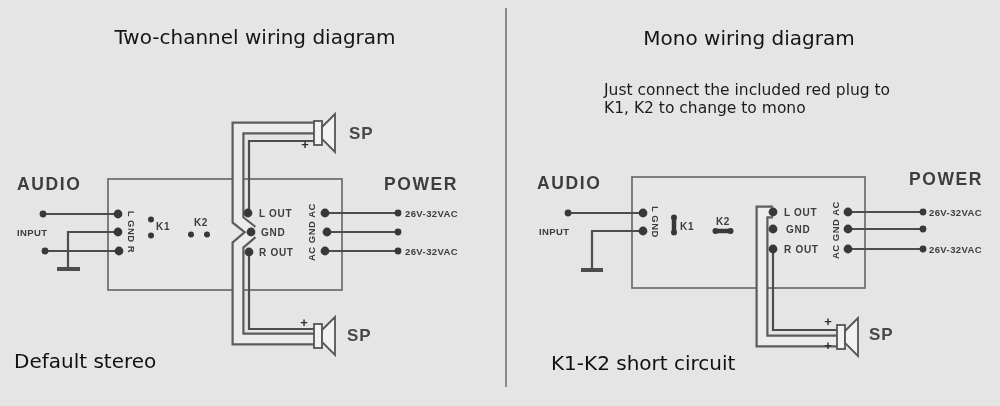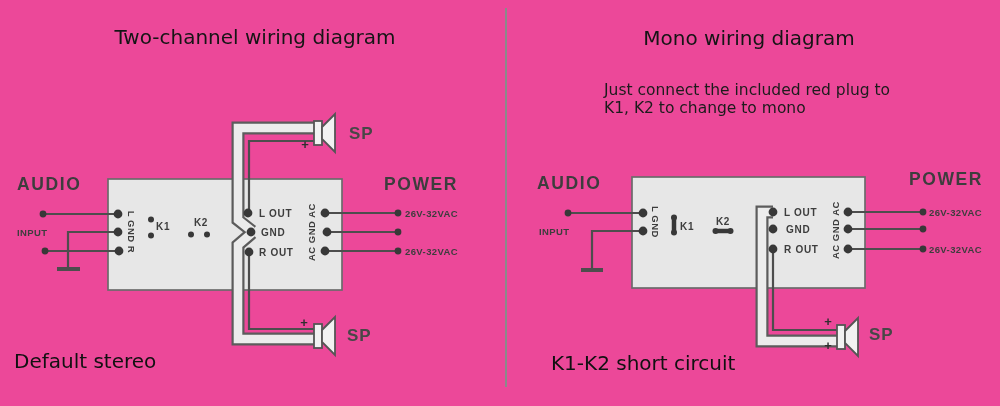--- a/index.html
+++ b/index.html
@@ -1,16 +1,16 @@
 <!DOCTYPE html>
 <html><head>
 <meta charset="utf-8">
 <style>
   html,body{margin:0;padding:0;background:#fff;}
-  #stage{position:relative;width:1000px;height:406px;background:#ec4899;overflow:hidden;}
+  #stage{position:relative;width:1000px;height:406px;background:#e5e5e5;overflow:hidden;}
   svg{display:block;}
   
   .t-title   {font:20px "DejaVu Sans", sans-serif; fill:#151515;}
   .t-caption {font:20px "DejaVu Sans", sans-serif; fill:#111111;}
   .t-note    {font:15.5px "DejaVu Sans", sans-serif; fill:#1c1c1c;}
   .lbl-lg    {font:bold 17.5px "Liberation Sans", sans-serif; fill:#3d3d3d; letter-spacing:1.6px;}
   .lbl-md    {font:bold 10px "Liberation Sans", sans-serif; fill:#3d3d3d; letter-spacing:0.7px;}
   .lbl-sm    {font:bold 9.5px "Liberation Sans", sans-serif; fill:#3d3d3d; letter-spacing:0.4px;}
   .lbl-pads  {font:bold 9.5px "Liberation Sans", sans-serif; fill:#3d3d3d; letter-spacing:0.5px;}
   .lbl-sp    {font:bold 17px "Liberation Sans", sans-serif; fill:#474747; letter-spacing:1px;}

